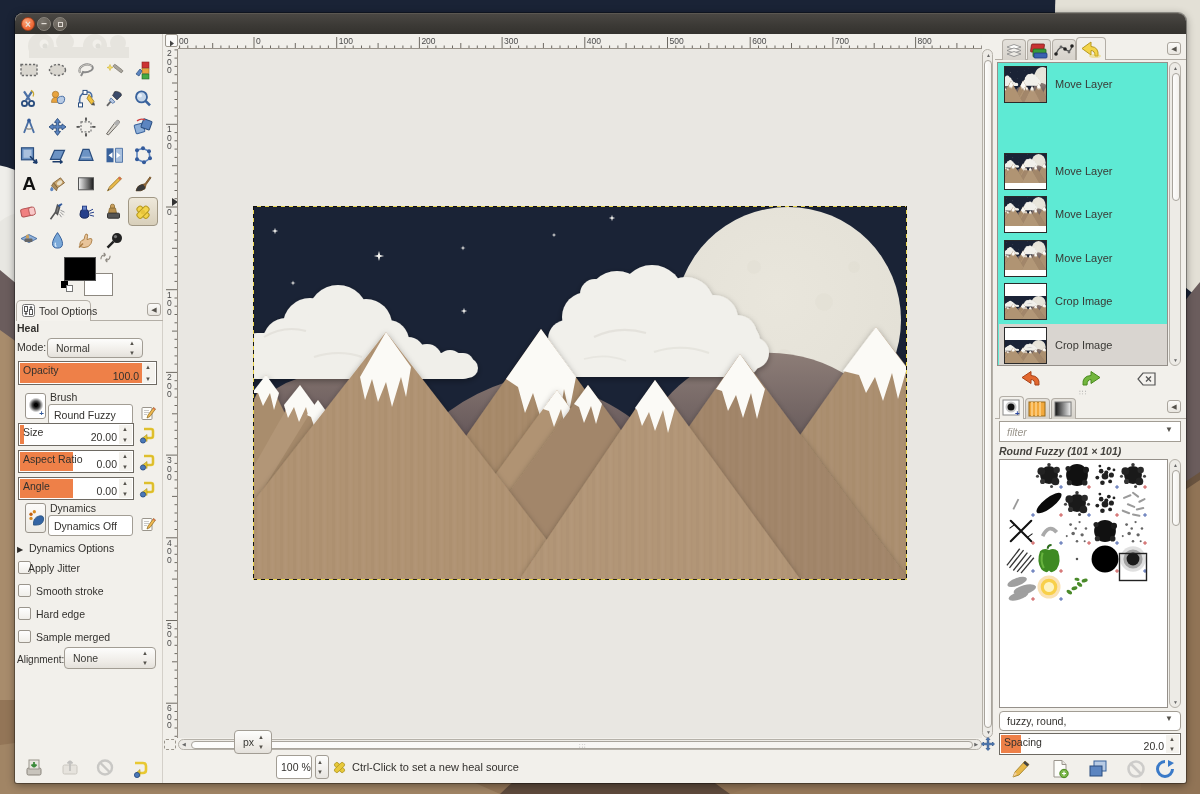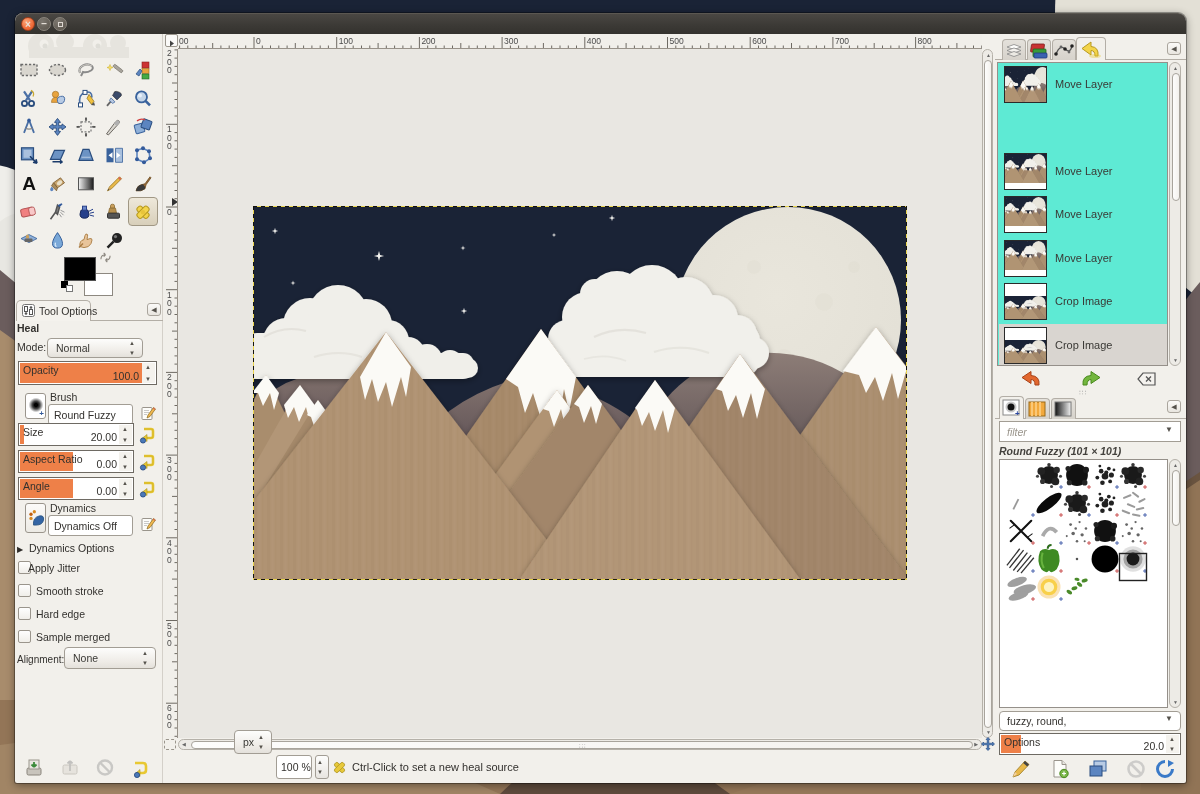--- a/index.html
+++ b/index.html
@@ -1158,21 +1158,21 @@
       <div class="abs" style="left:1px;top:2px;font-size:5px;color:#666;width:9px;text-align:center;">▲</div>
       <div class="abs scthumb" style="left:1.5px;top:10px;width:8px;height:56px;border-radius:5px;"></div>
       <div class="abs" style="left:1px;bottom:2px;font-size:5px;color:#666;width:9px;text-align:center;">▼</div>
     </div>
     <div class="abs" style="left:4px;top:677px;width:182px;height:20px;background:#fff;border:1px solid #a29d94;border-radius:4px;">
       <span class="abs" style="left:7px;top:3px;font-size:10.5px;color:#33312e;">fuzzy, round,</span>
       <span class="abs" style="right:7px;top:2px;font-size:8px;color:#55524c;">▼</span>
     </div>
     <div class="sliderbox" style="left:4px;top:699px;width:182px;height:22px;">
       <div class="sfill" style="width:20px;"></div>
-      <div class="slab">Options</div>
+      <div class="slab">Spacing</div>
         <div class="sval">20.0</div>
       <div class="sspin"></div>
     </div>
     <div id="brushbtns" class="abs" style="left:0;top:724px;width:191px;height:22px;">
       <svg class="abs" style="left:16px;top:1px" width="20" height="20" viewBox="0 0 20 20">
           <path d="M2,18 L4,13 L14,2 L18,5.5 L8,16 Z" fill="#e8b84a" stroke="#9a7a20" stroke-width="0.8"></path>
           <path d="M14,2 L18,5.5 L16.2,7.5 L12.2,4 Z" fill="#444"></path>
           <path d="M2,18 L4,13 L6,15 Z" fill="#f3d0a0"></path>
         </svg>
       <svg class="abs" style="left:55px;top:1px" width="20" height="20" viewBox="0 0 20 20">

